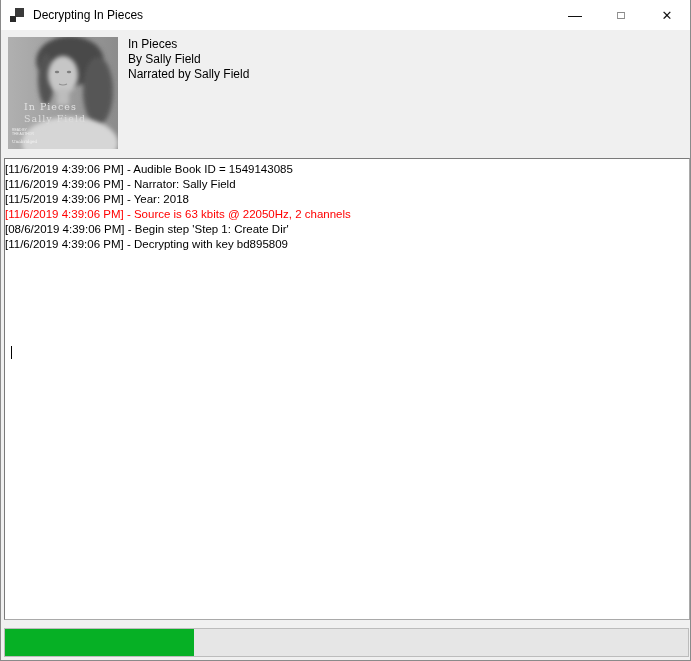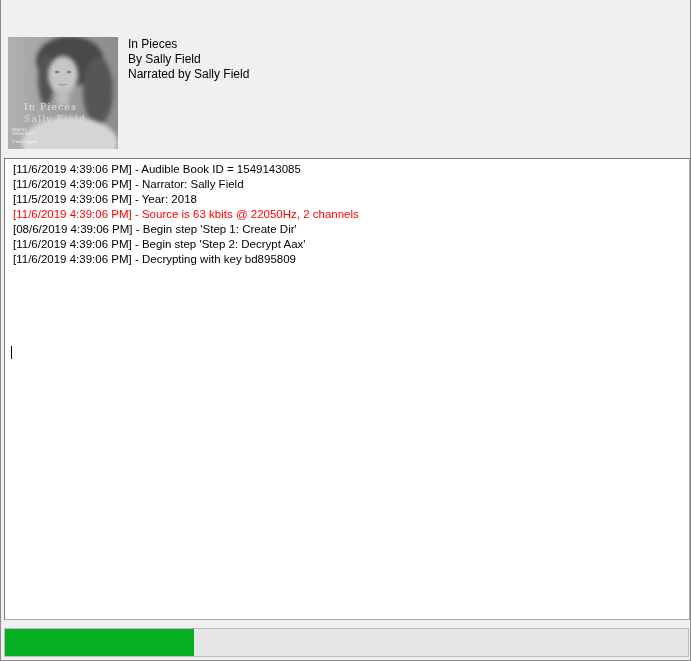--- a/index.html
+++ b/index.html
@@ -40,40 +40,52 @@
   .book-info {
     position:absolute; left:127px; top:37px;
     font-size:12px; line-height:15px; color:#000;
   }
 
   
   .log-box {
     position:absolute; left:3px; top:158px; width:686px; height:462px;
     background:#ffffff;
     border:1px solid #a9a9a9; border-top-color:#7a7a7a; border-left-color:#7a7a7a;
-    padding:3px 8px; overflow:hidden;
+    padding:3px 0; overflow:hidden;
     font-size:11.5px; line-height:15px; color:#000;
     cursor:text;
   }
   .log-line { white-space:pre; }
   .c-red { color:#ff0000; }
   .caret { display:block; width:1px; height:13px; margin-top:1px; margin-left:1px; background:#000; }
 
   
   .progress {
     position:absolute; left:3px; top:628px; width:685px; height:29px;
     background:#e6e6e6; border:1px solid #bcbcbc;
   }
   .progress-fill { height:100%; background:#06b025; width:0; }
 </style>
 </head>
 <body>
 
 <div class="window">
 
+  <div class="titlebar">
+    <span class="app-icon">
+      <span class="sq-big"></span>
+        <span class="sq-small"></span>
+    </span>
+    <span class="title-text">Decrypting In Pieces</span>
+    <span class="win-controls">
+      <span class="win-btn minimize">—</span>
+      <span class="win-btn maximize">□</span>
+      <span class="win-btn close">✕</span>
+    </span>
+  </div>
 
   <div class="cover">
     <svg width="110" height="112" viewBox="0 0 110 112">
       <defs>
         <linearGradient id="bgGrad" x1="0" y1="0" x2="1" y2="0">
           <stop offset="0" stop-color="#b0b0b0"></stop>
           <stop offset="1" stop-color="#8c8c8c"></stop>
         </linearGradient>
         <filter id="soft" x="-30%" y="-30%" width="160%" height="160%">
           <feGaussianBlur stdDeviation="2.2"></feGaussianBlur>
@@ -121,21 +133,20 @@
 
       <div class="log-line c-default">[11/5/2019 4:39:06 PM] - Year: 2018</div>
 
 
       <div class="log-line c-red">[11/6/2019 4:39:06 PM] - Source is 63 kbits @ 22050Hz, 2 channels</div>
 
 
       <div class="log-line c-default">[08/6/2019 4:39:06 PM] - Begin step 'Step 1: Create Dir'</div>
 
 
-      <div class="log-line c-default">[11/6/2019 4:39:06 PM] - Begin step 'Step 2: Decrypt Aax'</div>
 
       <div class="log-line c-default">[11/6/2019 4:39:06 PM] - Decrypting with key bd895809</div>
     </div>
   <span class="caret" style="position:absolute; left:9px; top:345px;"></span>
 
   <div class="progress">
     <div class="progress-fill" style="width: 27.7%;"></div>
   </div>
 
 </div>

